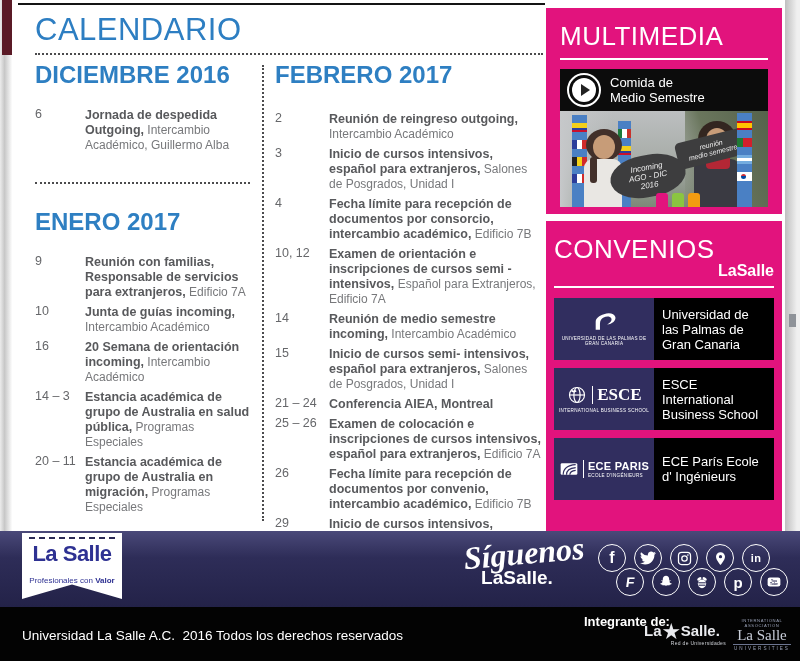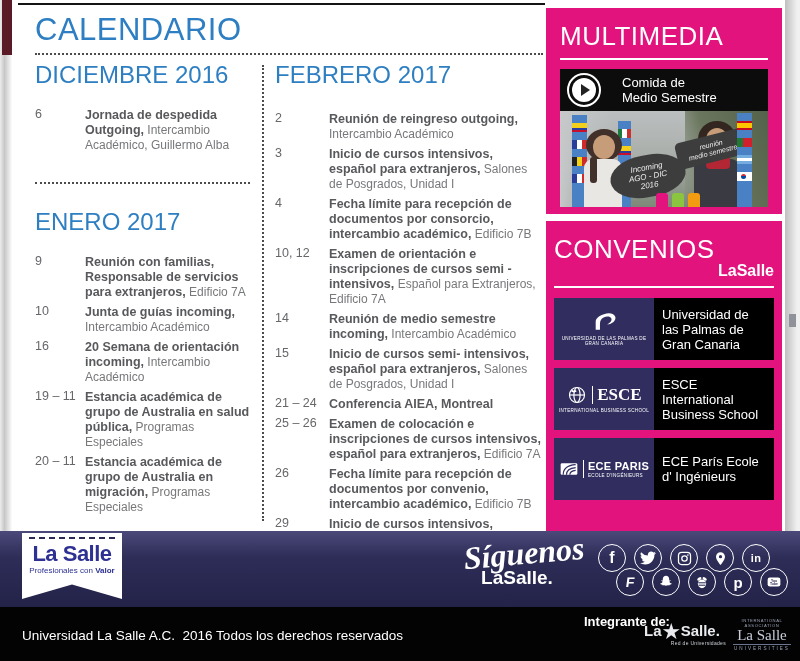--- a/index.html
+++ b/index.html
@@ -16,42 +16,42 @@
 
   
   .calendar{position:absolute;left:35px;top:12px;width:508px;}
   .cal-title{margin:0;font-size:31px;font-weight:400;color:#2d7ec2;letter-spacing:.5px;}
   .dotted{border-top:2px dotted #4b4b4d;height:0;}
   .cal-rule{margin-top:5px;}
   .cols{position:relative;margin-top:6px;height:480px;}
   .v-div{position:absolute;left:227px;top:4px;height:456px;border-left:2px dotted #4b4b4d;}
   .col-left{position:absolute;left:0;top:0;width:215px;}
   .col-right{position:absolute;left:240px;top:0;width:268px;}
-  .month-title{margin:0;font-size:24px;font-weight:400;color:#2e7fc2;}
+  .month-title{margin:0;font-size:24px;font-weight:700;color:#2e7fc2;}
   .events{margin-top:18px;}
   .col-right .events{margin-top:22px;}
   .event{display:flex;margin-bottom:5px;}
   .edate{width:50px;flex-shrink:0;font-size:12.5px;color:#66676a;line-height:13px;padding-top:1px;}
   .col-right .edate{width:54px;}
   .edesc{flex:1;line-height:13px;}
   .eb{font-weight:700;color:#58595c;font-size:12.5px;}
   .er{font-weight:400;color:#77787b;font-size:12px;}
   .m-dic{margin-bottom:30px;}
   .sep-left{margin:0;}
   .m-ene{margin-top:24px;}
 
   
   .panel{position:absolute;left:546px;width:236px;background:#e2137d;color:#fff;box-sizing:border-box;}
   .mm{top:8px;height:206px;padding:11px 14px;}
   .cv{top:221px;height:310px;padding:11px 8px;}
   .panel h2{margin:2px 0 0;font-size:26px;font-weight:400;letter-spacing:.5px;}
   .underline{height:2px;background:#fff;margin-top:6px;}
   .brand{display:block;text-align:right;font-weight:700;font-size:16px;margin-top:-3px;}
   .video{margin-top:9px;}
-  .vbar{height:42px;background:#0c0c0c;display:flex;align-items:center;padding-left:7px;box-sizing:border-box;gap:12px;}
+  .vbar{height:42px;background:#0c0c0c;display:flex;align-items:center;padding-left:7px;box-sizing:border-box;}
   .play{width:30px;height:30px;border:2px solid #fff;border-radius:50%;background:#0c0c0c;
         display:flex;align-items:center;justify-content:center;flex-shrink:0;}
   .play-disc{width:24px;height:24px;background:#fff;border-radius:50%;display:flex;align-items:center;justify-content:center;}
   .play-tri{width:0;height:0;border-left:9px solid #222;border-top:6px solid transparent;border-bottom:6px solid transparent;margin-left:3px;}
   .vtitle{margin-left:9px;font-size:13px;line-height:15px;}
 
   
   .photo{position:relative;height:96px;overflow:hidden;
     background:linear-gradient(180deg,#bcbfc0 0%,#a6aba6 55%,#7d8878 100%);}
   .ph-foliage{position:absolute;right:0;top:0;width:40%;height:100%;
@@ -109,21 +109,21 @@
   .ece-word{font-weight:700;font-size:11px;letter-spacing:.3px;}
   .ece-txt .logo-cap{text-align:left;margin-top:1px;}
 
   
   .navy{position:absolute;left:0;top:531px;width:800px;height:76px;
     background:linear-gradient(180deg,#4a4979 0%,#2e2d58 35%,#232248 100%);}
   .ribbon{position:absolute;left:22px;top:2px;width:100px;height:66px;background:#fff;
     clip-path:polygon(0 0,100% 0,100% 100%,50% 78%,0 100%);text-align:center;}
   .ribbon-dash{border-top:2px dashed #2b2a55;margin:4px 7px 0;}
   .rb-brand{color:#2e3192;font-weight:700;font-size:22px;letter-spacing:-.5px;margin-top:4px;line-height:22px;}
-  .rb-tag{color:#2e3192;font-size:8px;margin-top:1px;}
+  .rb-tag{color:#2e3192;font-size:8px;margin-top:11px;}
   .rb-tag b{font-weight:700;}
   .siguenos{position:absolute;left:448px;top:5px;width:152px;color:#fff;text-align:center;}
   .script{display:block;font-family:"Liberation Serif",serif;font-style:italic;font-weight:700;
     font-size:32px;line-height:34px;transform:rotate(-5deg);}
   .sig-brand{display:block;text-align:center;font-weight:700;font-size:19px;margin-top:-3px;padding-right:14px;}
   .social{position:absolute;left:598px;top:13px;width:192px;}
   .srow{display:flex;gap:8px;}
   .srow2{margin-left:18px;margin-top:-4px;}
   .sicon{width:28px;height:28px;border:1.6px solid #fff;border-radius:50%;box-sizing:border-box;
     display:flex;align-items:center;justify-content:center;color:#fff;cursor:pointer;}
@@ -177,21 +177,21 @@
               </div>
               <div class="event">
                 <div class="edate">10</div>
                 <div class="edesc"><span class="eb">Junta de guías incoming,</span><span class="er"> Intercambio Académico</span></div>
               </div>
               <div class="event">
                 <div class="edate">16</div>
                 <div class="edesc"><span class="eb">20 Semana de orientación incoming,</span><span class="er"> Intercambio Académico</span></div>
               </div>
               <div class="event">
-                <div class="edate">19 – 11</div>
+                <div class="edate">14 – 3</div>
                 <div class="edesc"><span class="eb">Estancia académica de grupo de Australia en salud pública,</span><span class="er"> Programas Especiales</span></div>
               </div>
               <div class="event">
                 <div class="edate">20 – 11</div>
                 <div class="edesc"><span class="eb">Estancia académica de grupo de Australia en migración,</span><span class="er"> Programas Especiales</span></div>
               </div>
             </div>
         </section>
       </div>
       <div class="col-right">

